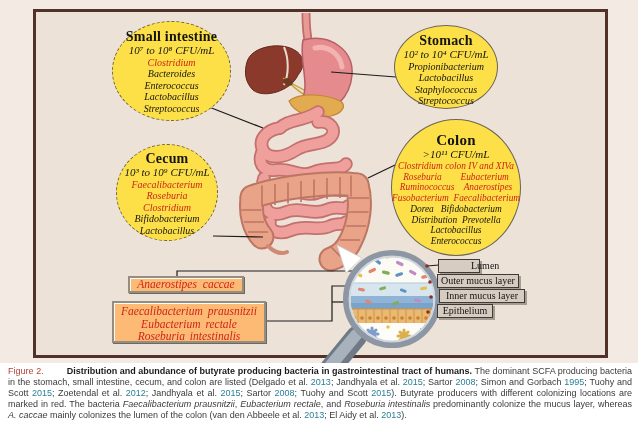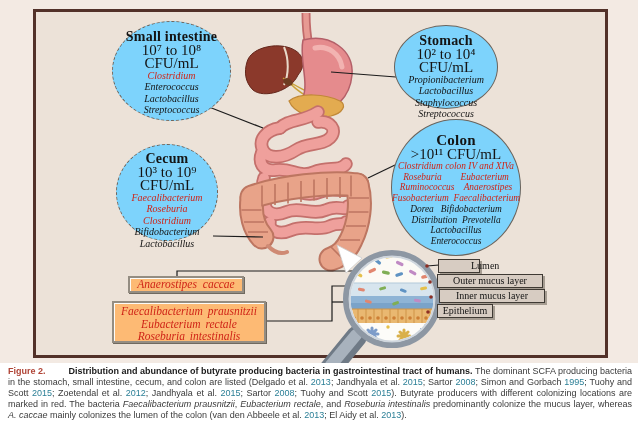--- a/index.html
+++ b/index.html
@@ -4,26 +4,26 @@
 <style>
   html,body{margin:0;padding:0;}
   body{width:638px;height:429px;background:#ffffff;overflow:hidden;
        font-family:"Liberation Sans",sans-serif;}
   .page{position:relative;width:638px;height:429px;background:#ffffff;}
   .figure-zone{position:absolute;left:0;top:0;width:638px;height:363px;background:#f3eae3;}
   .frame{position:absolute;left:33px;top:9px;width:575px;height:349px;
          box-sizing:border-box;border:3px solid #523129;background:#ece2d8;}
   svg.art{position:absolute;left:0;top:0;}
 
-  .callout{position:absolute;border-radius:50%;background:#7dd3fc;text-align:center;
+  .callout{position:absolute;border-radius:50%;background:#fde047;text-align:center;
            font-family:"Liberation Serif","DejaVu Serif",serif;color:#141414;box-sizing:border-box;}
   .callout.dashed{border:1px dashed #6b635b;}
   .callout.solid{border:1px solid #6b635b;}
   .co-title{font-weight:bold;font-size:14px;line-height:15px;letter-spacing:.2px;}
-  .co-cfu{font-size:15px;line-height:13px;}
+  .co-cfu{font-size:11px;line-height:13px;font-style:italic;}
   .co-list{font-size:10px;line-height:11.4px;font-style:italic;white-space:pre;}
   .co-list .red{color:#cf2417;}
   .si{left:112px;top:21px;width:119px;height:100px;padding-top:7px;}
   .stm{left:394px;top:25px;width:104px;height:84px;padding-top:7px;}
   .cec{left:116px;top:144px;width:102px;height:97px;padding-top:6px;}
   .col{left:391px;top:119px;width:130px;height:137px;padding-top:13px;}
   .col .co-title{font-size:15px;font-family:Liberation Serif, serif;}
   .col .co-list{font-size:9.4px;line-height:10.7px;}
 
   .redbox{position:absolute;background:#fdba74;border:2px solid #948d82;
@@ -31,27 +31,27 @@
           color:#cf2417;font-family:"Liberation Serif","DejaVu Serif",serif;
           font-style:italic;text-align:center;box-sizing:border-box;}
   .box1{left:128px;top:276px;width:116px;height:17px;font-size:11.5px;line-height:13px;word-spacing:3px;}
   .box2{left:112px;top:301px;width:154px;height:42px;font-size:11.5px;line-height:12.6px;padding-top:2px;word-spacing:2px;}
 
   .layerlabel{position:absolute;background:#d7ccc2;border:1px solid #3f3a34;
               box-shadow:2px 2px 0 rgba(110,100,90,.55);
               font-family:"Liberation Serif","DejaVu Serif",serif;font-size:10px;
               line-height:12px;text-align:center;color:#141414;box-sizing:border-box;}
   .l1{left:438px;top:259px;width:42px;height:14px;padding-left:32px;}
-  .l2{left:437px;top:274px;width:106px;height:14px;}
-  .l3{left:439px;top:289px;width:106px;height:14px;}
+  .l2{left:437px;top:274px;width:82px;height:14px;}
+  .l3{left:439px;top:289px;width:86px;height:14px;}
   .l4{left:437px;top:304px;width:56px;height:14px;}
 
   .caption{position:absolute;left:8px;top:366px;width:624px;font-size:9px;line-height:10.9px;
            color:#3a3a3a;text-align:justify;}
-  .seg-label{color:#b04436;font-weight:bold;margin-right:7px;margin-top:11px;}
+  .seg-label{color:#b04436;font-weight:normal;margin-right:7px;margin-top:11px;}
   .seg-bold{font-weight:bold;color:#1a1a1a;padding-left:16px;}
   .seg-cite{color:#2b7f96;}
   .seg-italic{font-style:italic;}
 </style>
 </head>
 <body>
 
 <div class="page">
   <div class="figure-zone">
     <div class="frame"></div>
@@ -203,21 +203,21 @@
             <circle cx="430" cy="282" r="1.8"></circle>
           <circle cx="431" cy="297" r="1.8"></circle>
             <circle cx="428" cy="312" r="1.8"></circle>
         </g>
       </g>
     </svg>
 
     <div class="callout dashed si">
       <div class="co-title">Small intestine</div>
       <div class="co-cfu">10⁷ to 10⁸ CFU/mL</div>
-      <div class="co-list"><div class="red">Clostridium</div><div>Enterococcus</div><div>Lactobacillus</div><div>Streptococcus</div></div>
+      <div class="co-list"><div class="red">Clostridium</div><div>Bacteroides</div><div>Enterococcus</div><div>Lactobacillus</div><div>Streptococcus</div></div>
     </div>
     <div class="callout solid stm">
       <div class="co-title">Stomach</div>
       <div class="co-cfu">10² to 10⁴ CFU/mL</div>
       <div class="co-list"><div>Propionibacterium</div><div>Lactobacillus</div><div>Staphylococcus</div><div>Streptococcus</div></div>
     </div>
     <div class="callout dashed cec">
       <div class="co-title">Cecum</div>
       <div class="co-cfu">10³ to 10⁹ CFU/mL</div>
       <div class="co-list"><div class="red">Faecalibacterium</div><div class="red">Roseburia</div><div class="red">Clostridium</div><div>Bifidobacterium</div><div>Lactobacillus</div></div>

